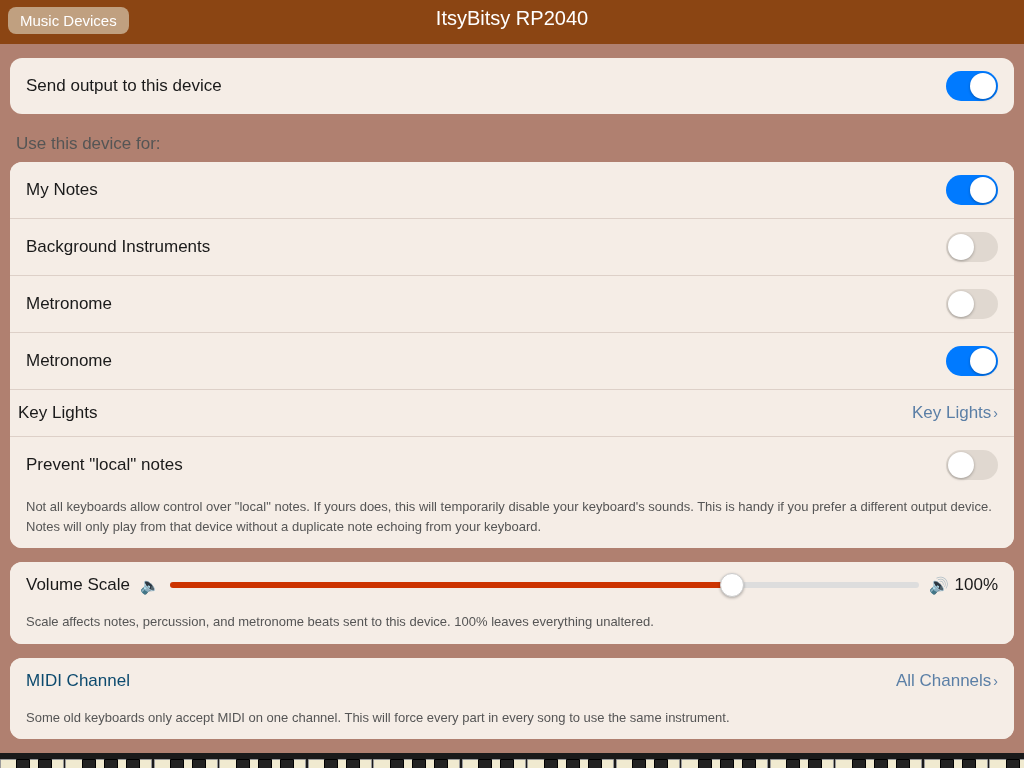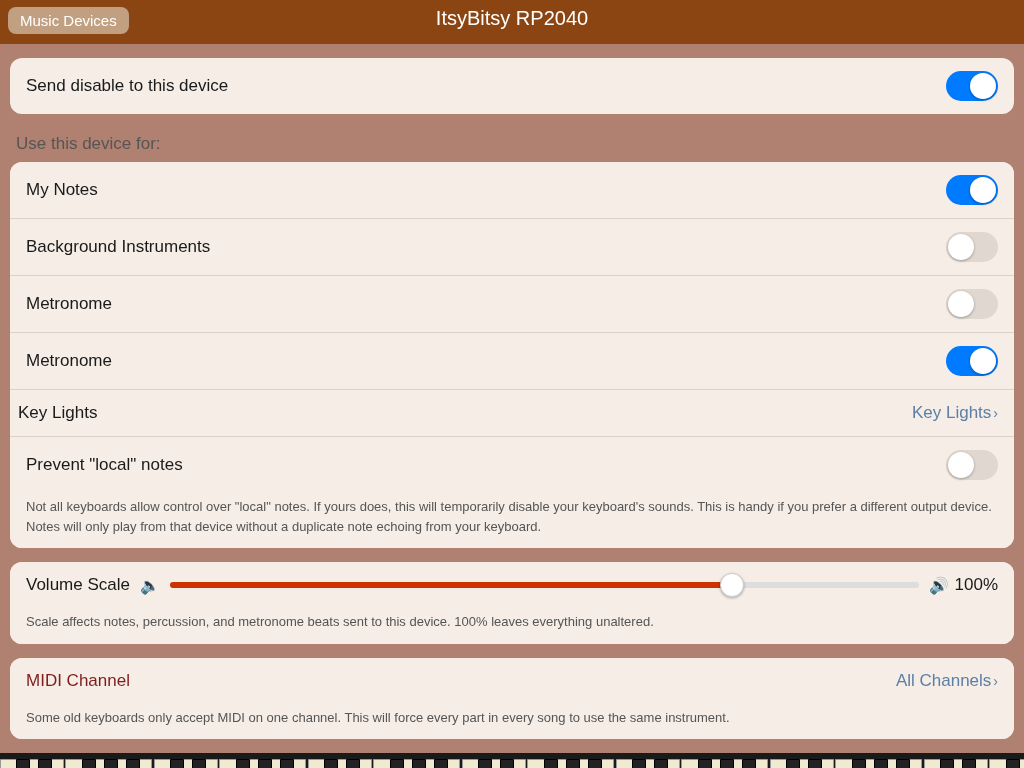--- a/index.html
+++ b/index.html
@@ -185,21 +185,21 @@
     
     .midi-row {
       display: flex;
       align-items: center;
       justify-content: space-between;
       padding: 13px 16px;
       background: #f5ede6;
     }
     .midi-label {
       font-size: 17px;
-      color: #7f1d1d;
+      color: #0c4a6e;
     }
 
     
     #piano-container {
       background: #1a1a1a;
       margin: 0 -10px;
       padding: 6px 0 0 0;
       position: relative;
       height: 130px;
       overflow: hidden;
@@ -249,21 +249,21 @@
 
 <div id="header">
   <button id="music-devices-btn">Music Devices</button>
   <span id="page-title">ItsyBitsy RP2040</span>
 </div>
 
 <div id="main">
 
   <div class="card">
     <div class="row">
-      <span class="row-label">Send disable to this device</span>
+      <span class="row-label">Send output to this device</span>
       <div class="toggle on">
         <div class="toggle-knob"></div>
       </div>
     </div>
   </div>
 
   <div class="section-label">Use this device for:</div>
   <div class="card">
 
     <div class="row">

